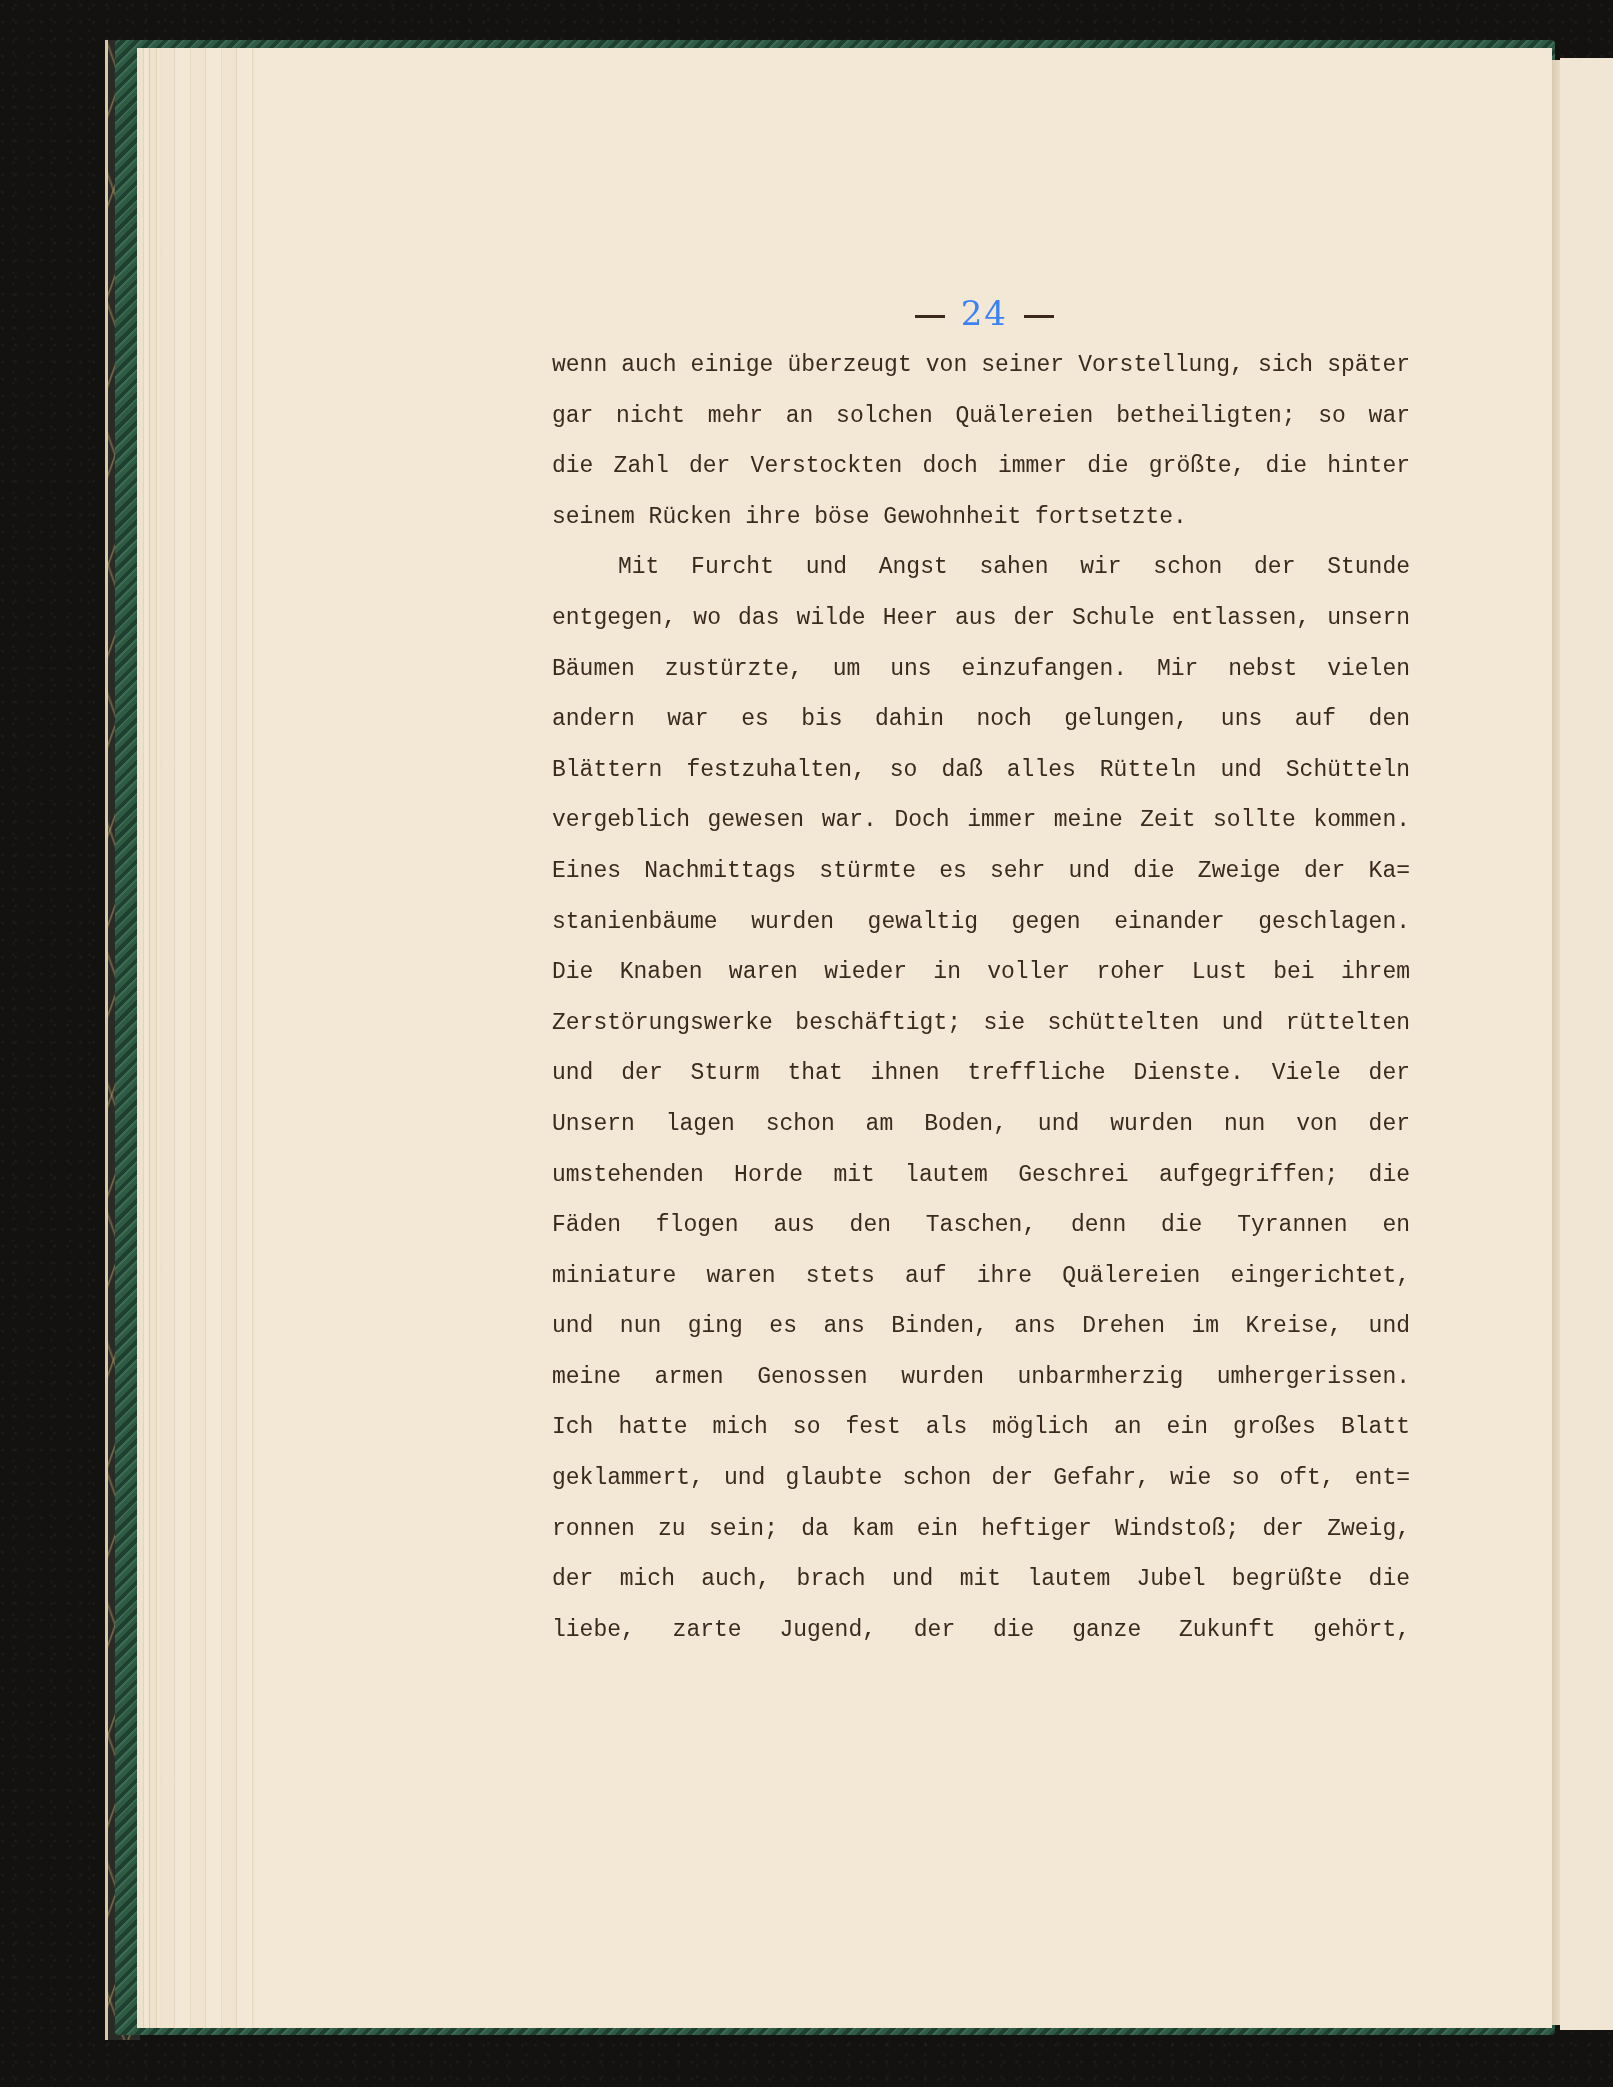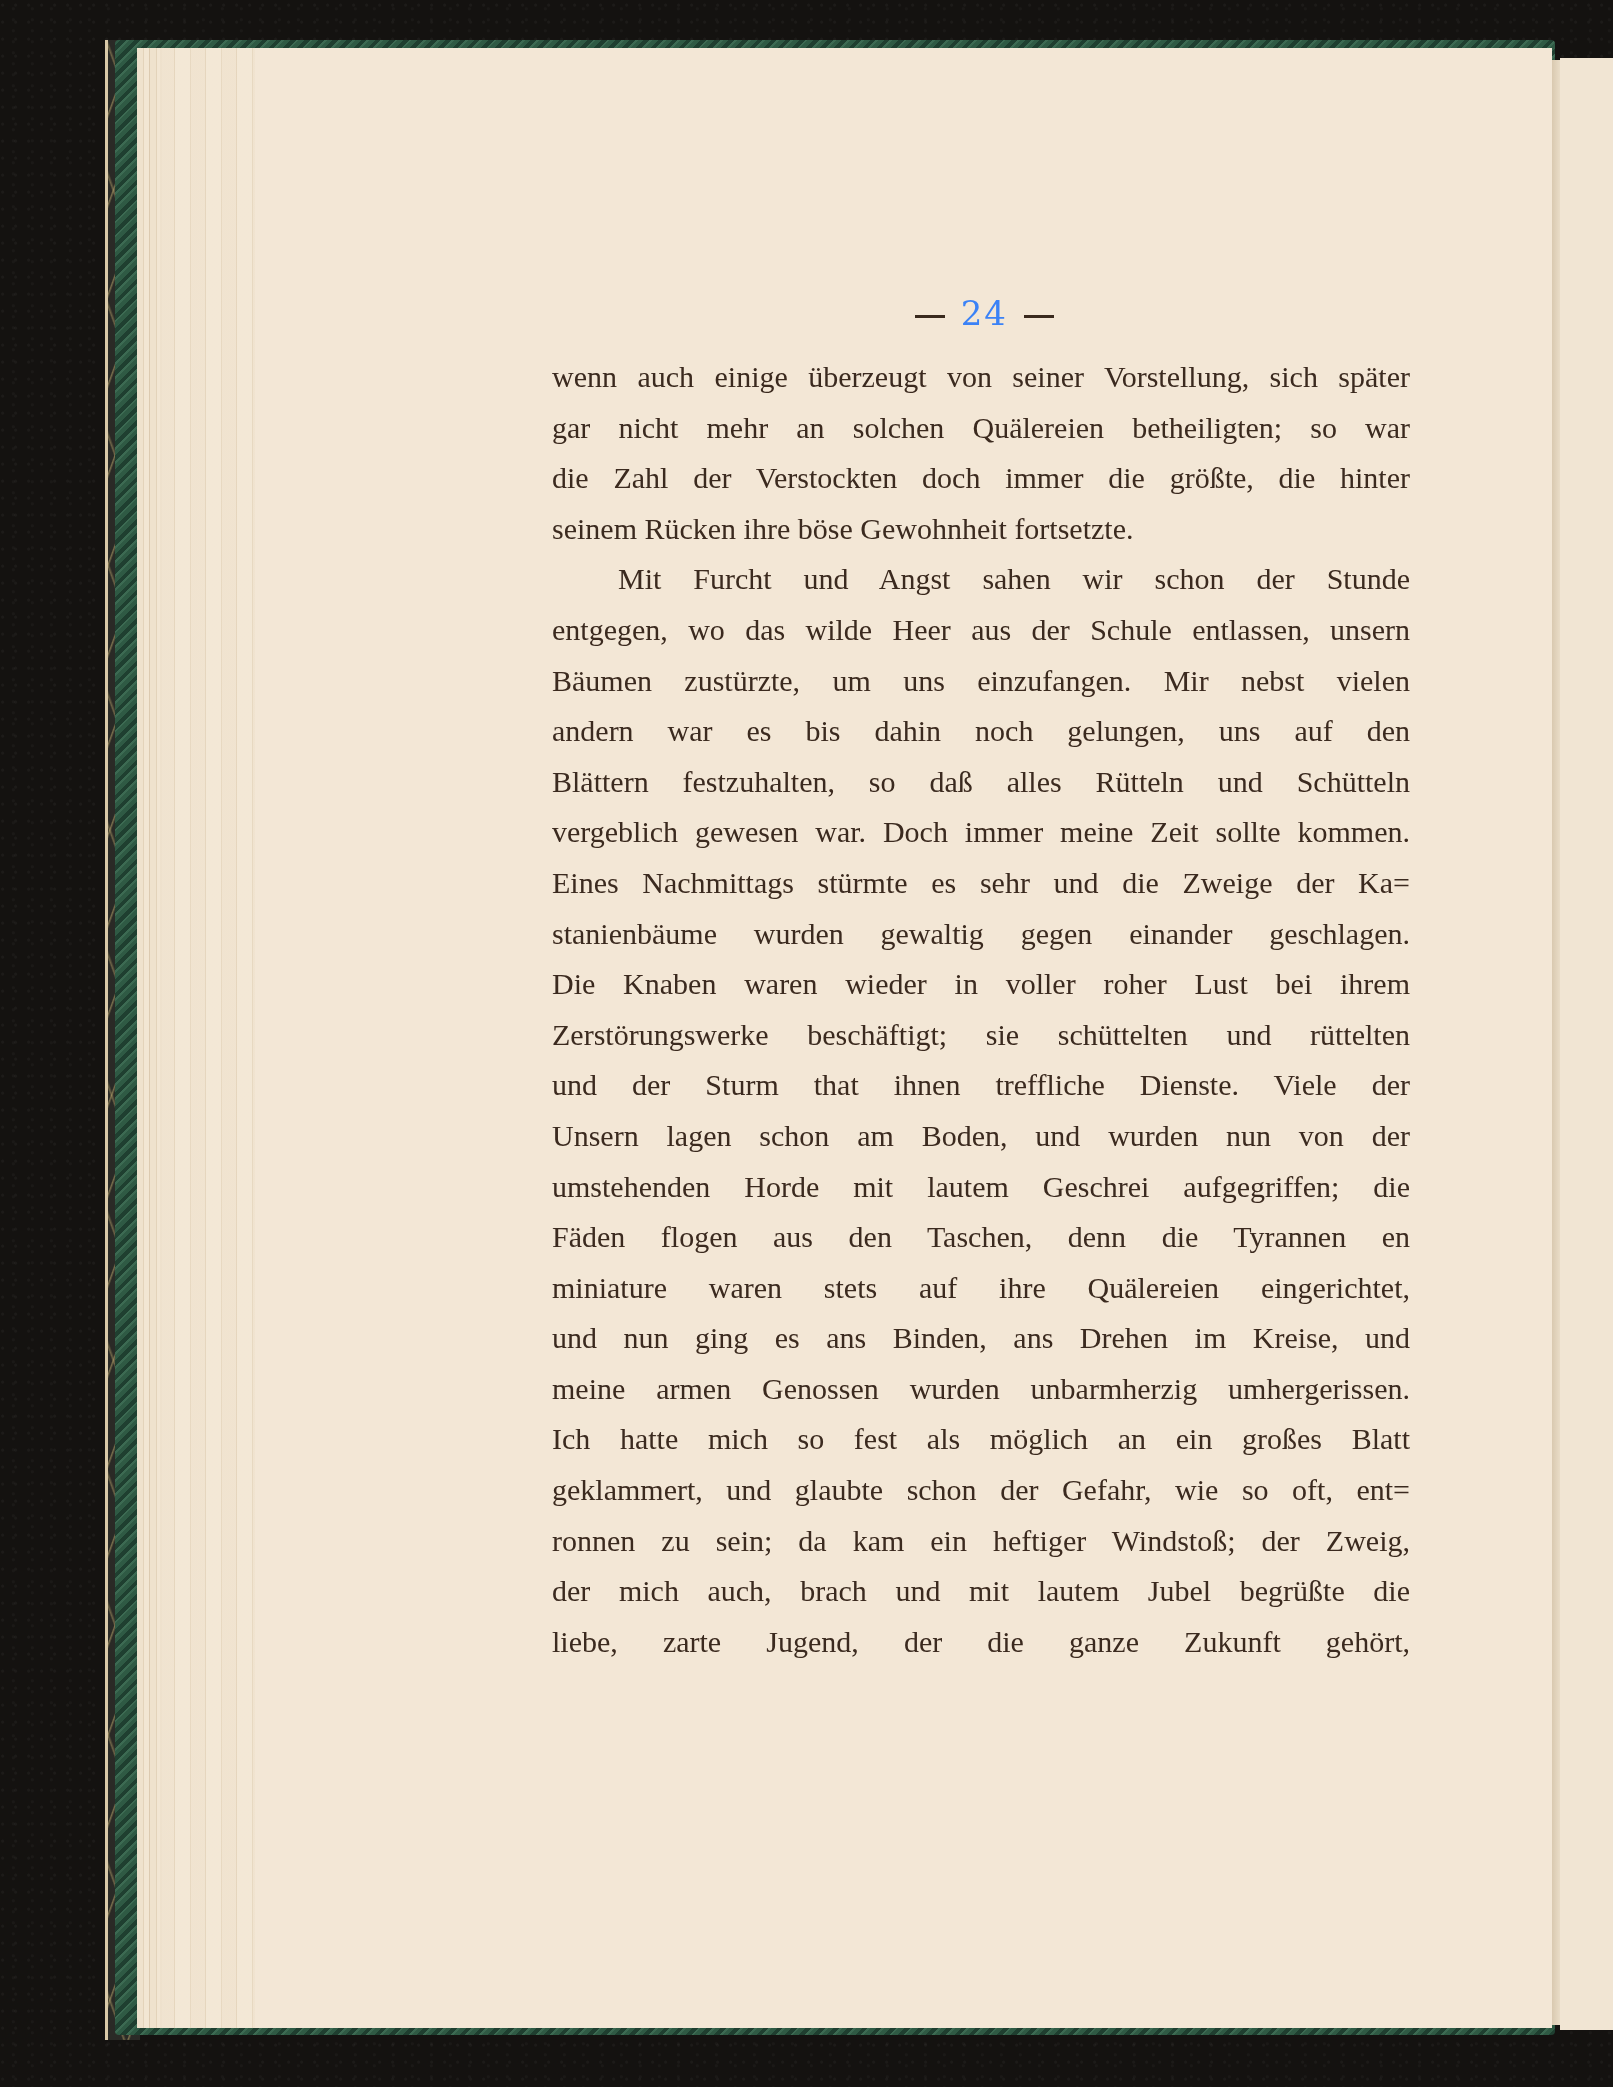--- a/index.html
+++ b/index.html
@@ -52,22 +52,22 @@
       background: #f1e5d3;
     }
     .page-number {
       position: absolute; left: 870px; top: 270px; width: 200px; text-align: right;
       font-family: "DejaVu Serif", serif; font-size: 34px; color: #3b82f6;
       letter-spacing: 2px;
       margin-top: 23px;
     }
     .page-number .dash { display: inline-block; width: 30px; height: 3px; background: #3a2a1e; vertical-align: middle; margin: 0 16px; }
     .text-block {
-      position: absolute; left: 552px; top: 352px; width: 858px;
-      font-family: Liberation Serif, serif; font-size: 30px; color: #3b2a1f;
+      position: absolute; left: 552px; top: 340px; width: 858px;
+      font-family: Liberation Mono, monospace; font-size: 23px; color: #3b2a1f;
     }
     .line {
       height: 50.6px; line-height: 50.6px; white-space: nowrap;
       text-align: justify; text-align-last: justify;
     }
     .line.last { text-align-last: left; }
     .line.indent { padding-left: 66px; }
   </style>
 </head>
 <body>

